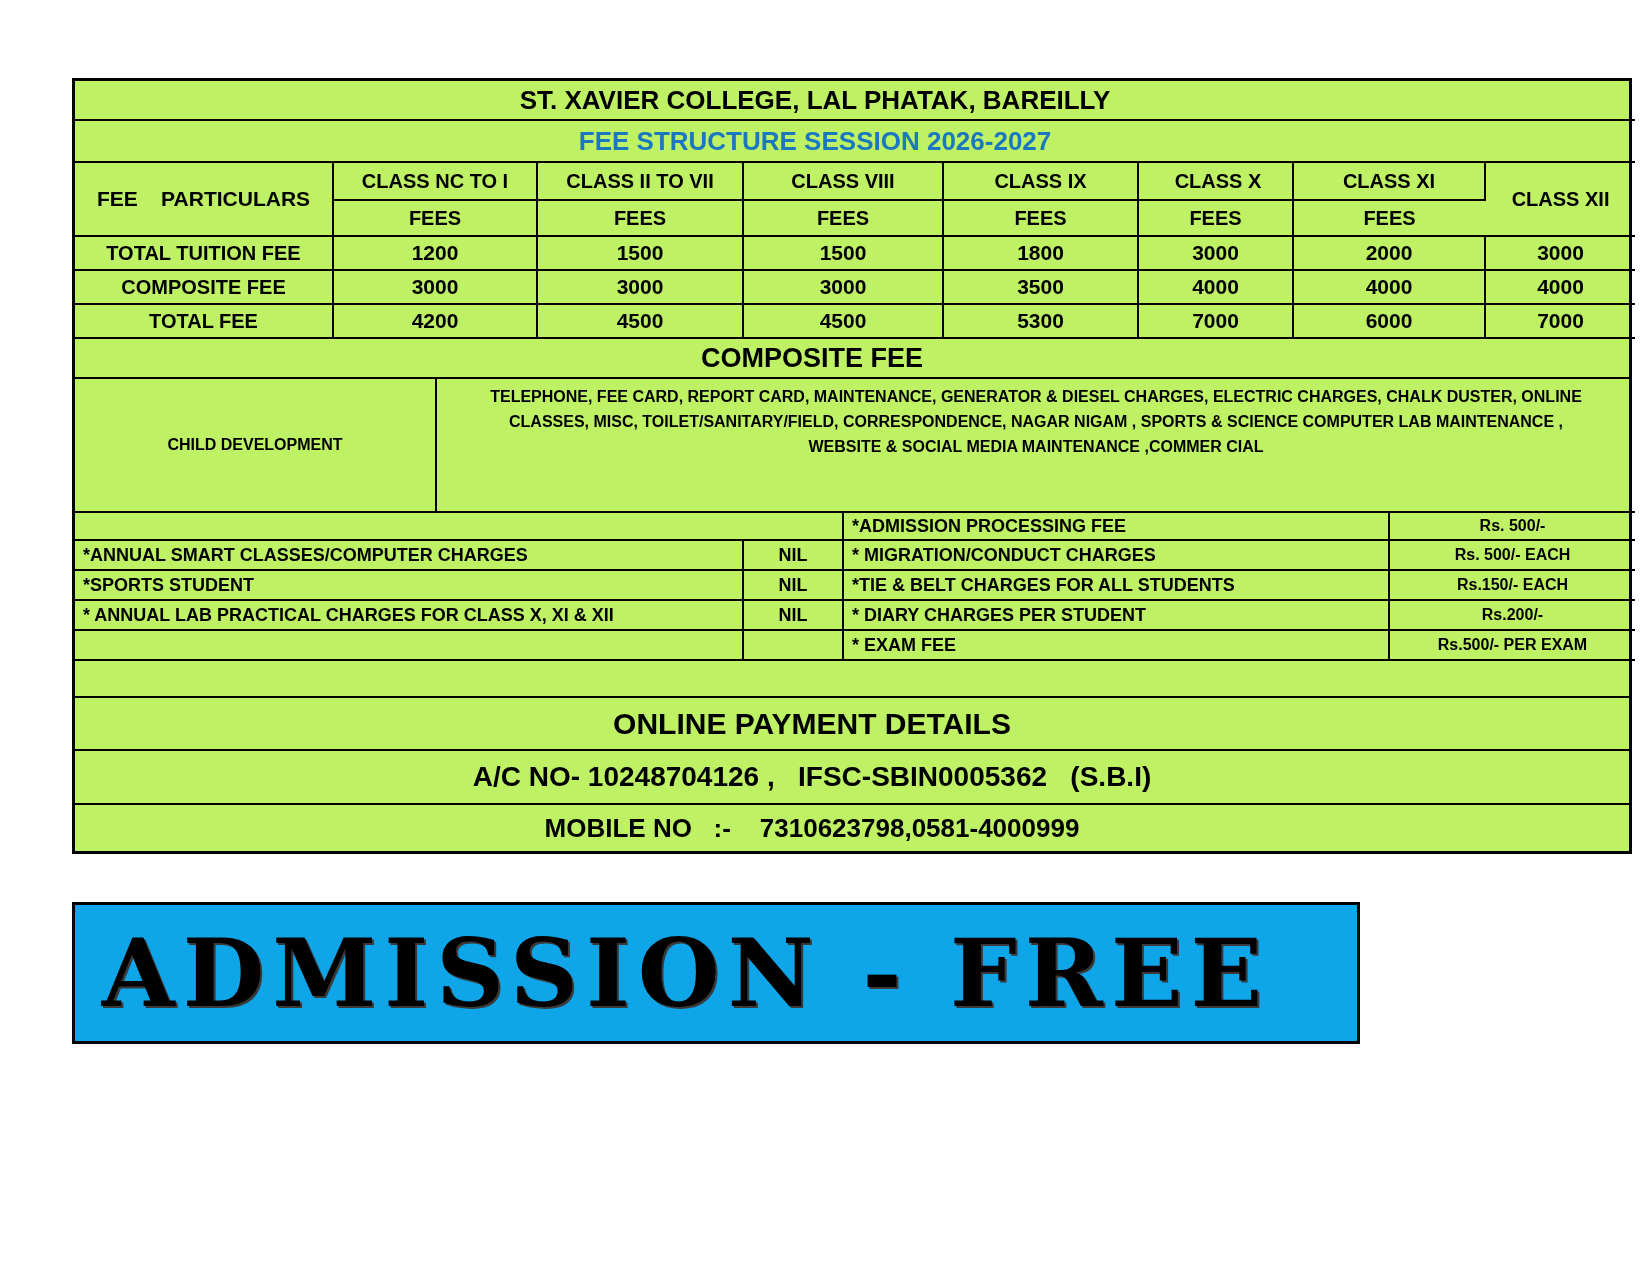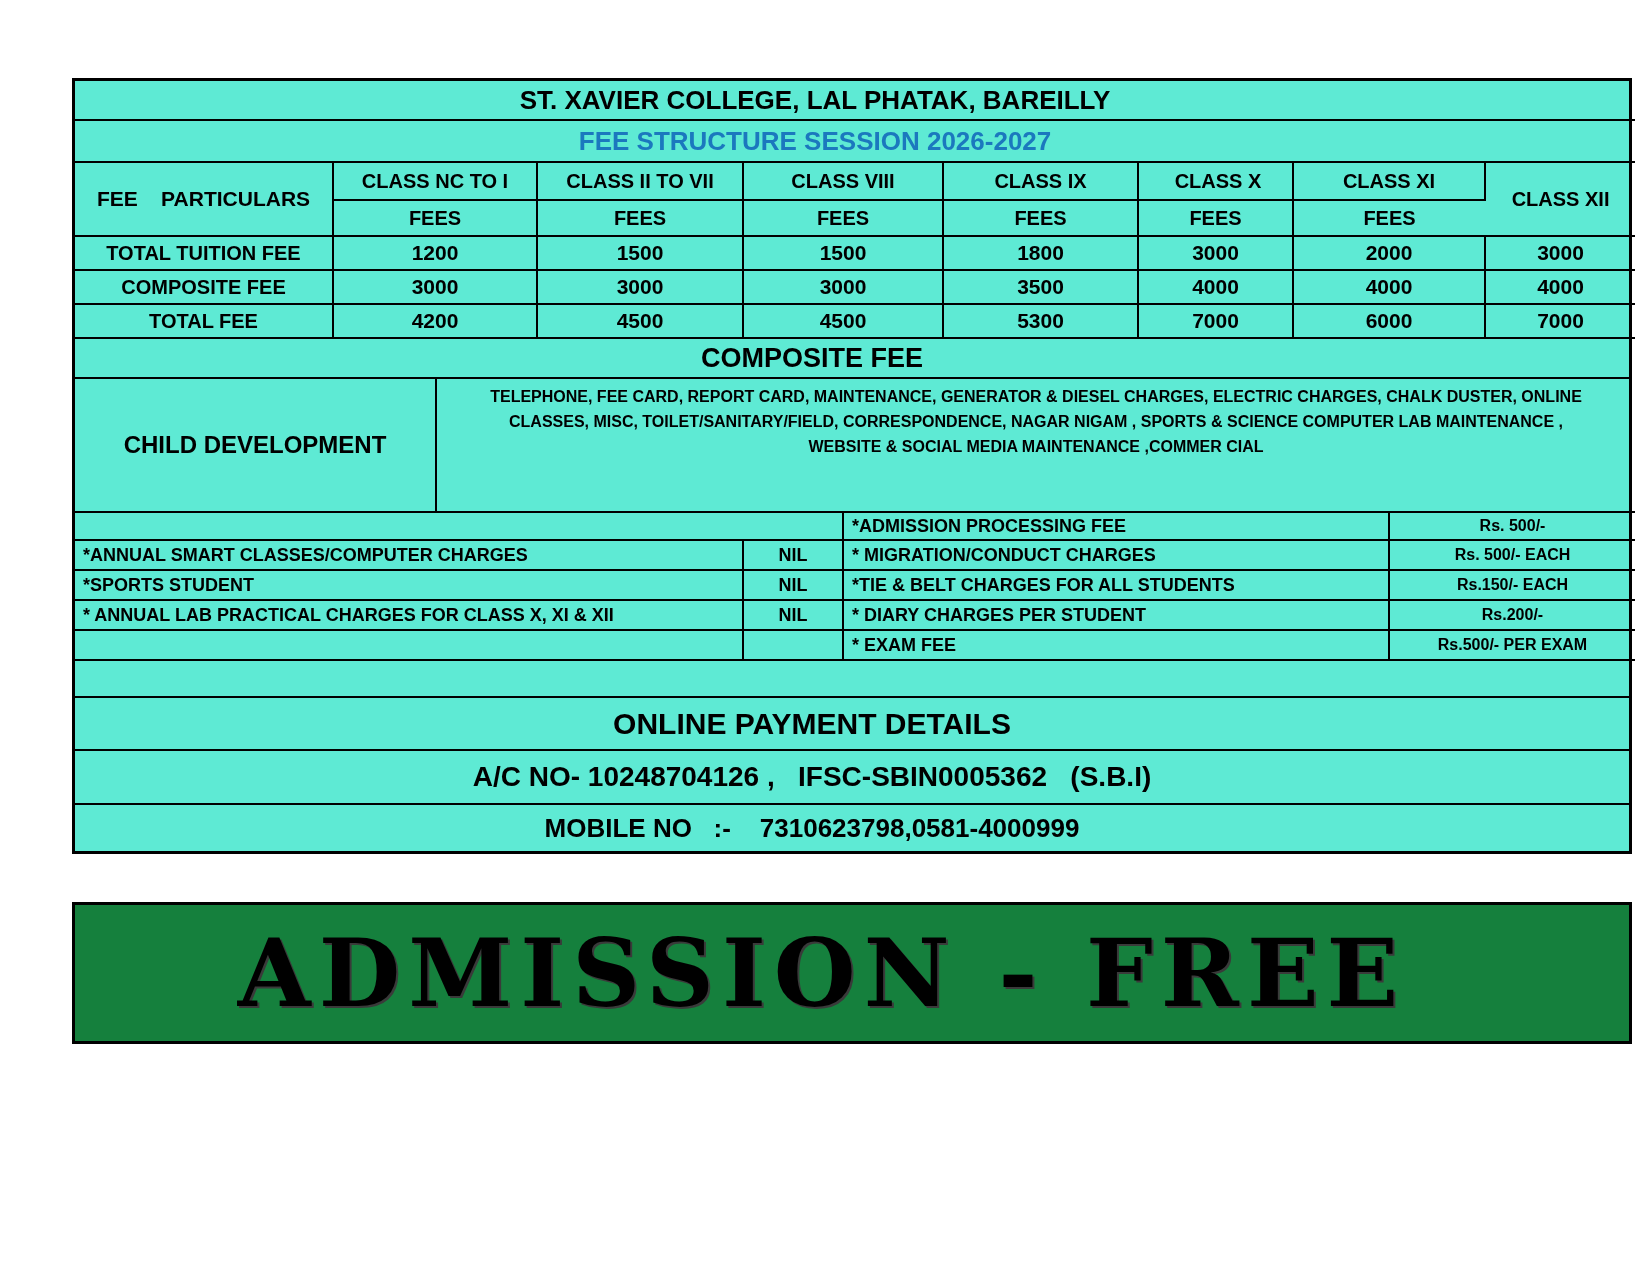--- a/index.html
+++ b/index.html
@@ -1,48 +1,48 @@
 <!DOCTYPE html>
 <html><head>
 <meta charset="utf-8">
 <style>
   html,body{margin:0;padding:0;background:#ffffff;}
   .page{position:relative;width:1650px;height:1275px;background:#ffffff;overflow:hidden;
         font-family:"Liberation Sans", sans-serif;font-weight:bold;color:#000;}
-  .doc-table{position:absolute;left:72px;top:78px;width:1560px;border:3px solid #000;box-sizing:border-box;background:#5eead4;}
+  .doc-table{position:absolute;left:72px;top:78px;width:1560px;border:3px solid #000;box-sizing:border-box;background:#bef264;}
   table.t{width:100%;border-collapse:collapse;table-layout:fixed;}
   table.t td{border-right:2px solid #000;border-bottom:2px solid #000;overflow:hidden;
              vertical-align:middle;text-align:center;padding:0;}
   table.t td:last-child{border-right:none;}
   td.nb{border-bottom:none !important;}
 
   .title{height:38px;font-size:26px;letter-spacing:0px;}
   .shift{padding-right:80px !important;}
   .session{height:40px;font-size:26px;color:#1b78be;}
   .chead{height:36px;font-size:20px;}
   .cheadL{text-align:left;padding-left:5px !important;}
   .feesrow{height:34px;font-size:20px;}
   .particulars{font-size:21px;white-space:pre;margin-left:24px;}
   .rowlabel{height:32px;font-size:20px;}
   .num{height:32px;font-size:21px;}
   .banner{height:38px;font-size:27px;}
-  .childdev-label{font-size:24px;margin-top:20px;}
+  .childdev-label{font-size:16px;margin-top:20px;}
   .childdev-desc{vertical-align:top !important;padding-top:5px !important;}
   .descline{font-size:16px;line-height:25px;text-align:center;white-space:pre;}
   .chargeL{height:28px;font-size:18px;text-align:left !important;padding-left:8px !important;white-space:pre;}
   .chargeL.first{height:26px;}
   .nilcell{height:28px;font-size:18px;}
   .amt{font-size:16px;white-space:pre;}
   .emptyrow{height:35px;}
   .payhead{height:51px;font-size:30px;border-radius:26px;}
   .payac{height:52px;font-size:28px;white-space:pre;}
   .paymob{height:46px;font-size:26px;white-space:pre;}
 
-  .admission-box{position:absolute;left:72px;top:902px;width:1560px;height:142px;border:3px solid #000;
-                 box-sizing:border-box;display:flex;align-items:center;justify-content:center;background:#15803d;}
+  .admission-box{position:absolute;left:72px;top:902px;width:1288px;height:142px;border:3px solid #000;
+                 box-sizing:border-box;display:flex;align-items:center;justify-content:center;background:#0ea5e9;}
   .admission-text{font-family:"DejaVu Serif", serif;font-weight:bold;font-size:94px;letter-spacing:8px;
                   color:#000;margin-right:60px;white-space:pre;
                   text-shadow:2px 2px 0 #3a3a3a;}
 </style>
 </head>
 <body>
 
 <div class="page">
 
   <div class="doc-table">

